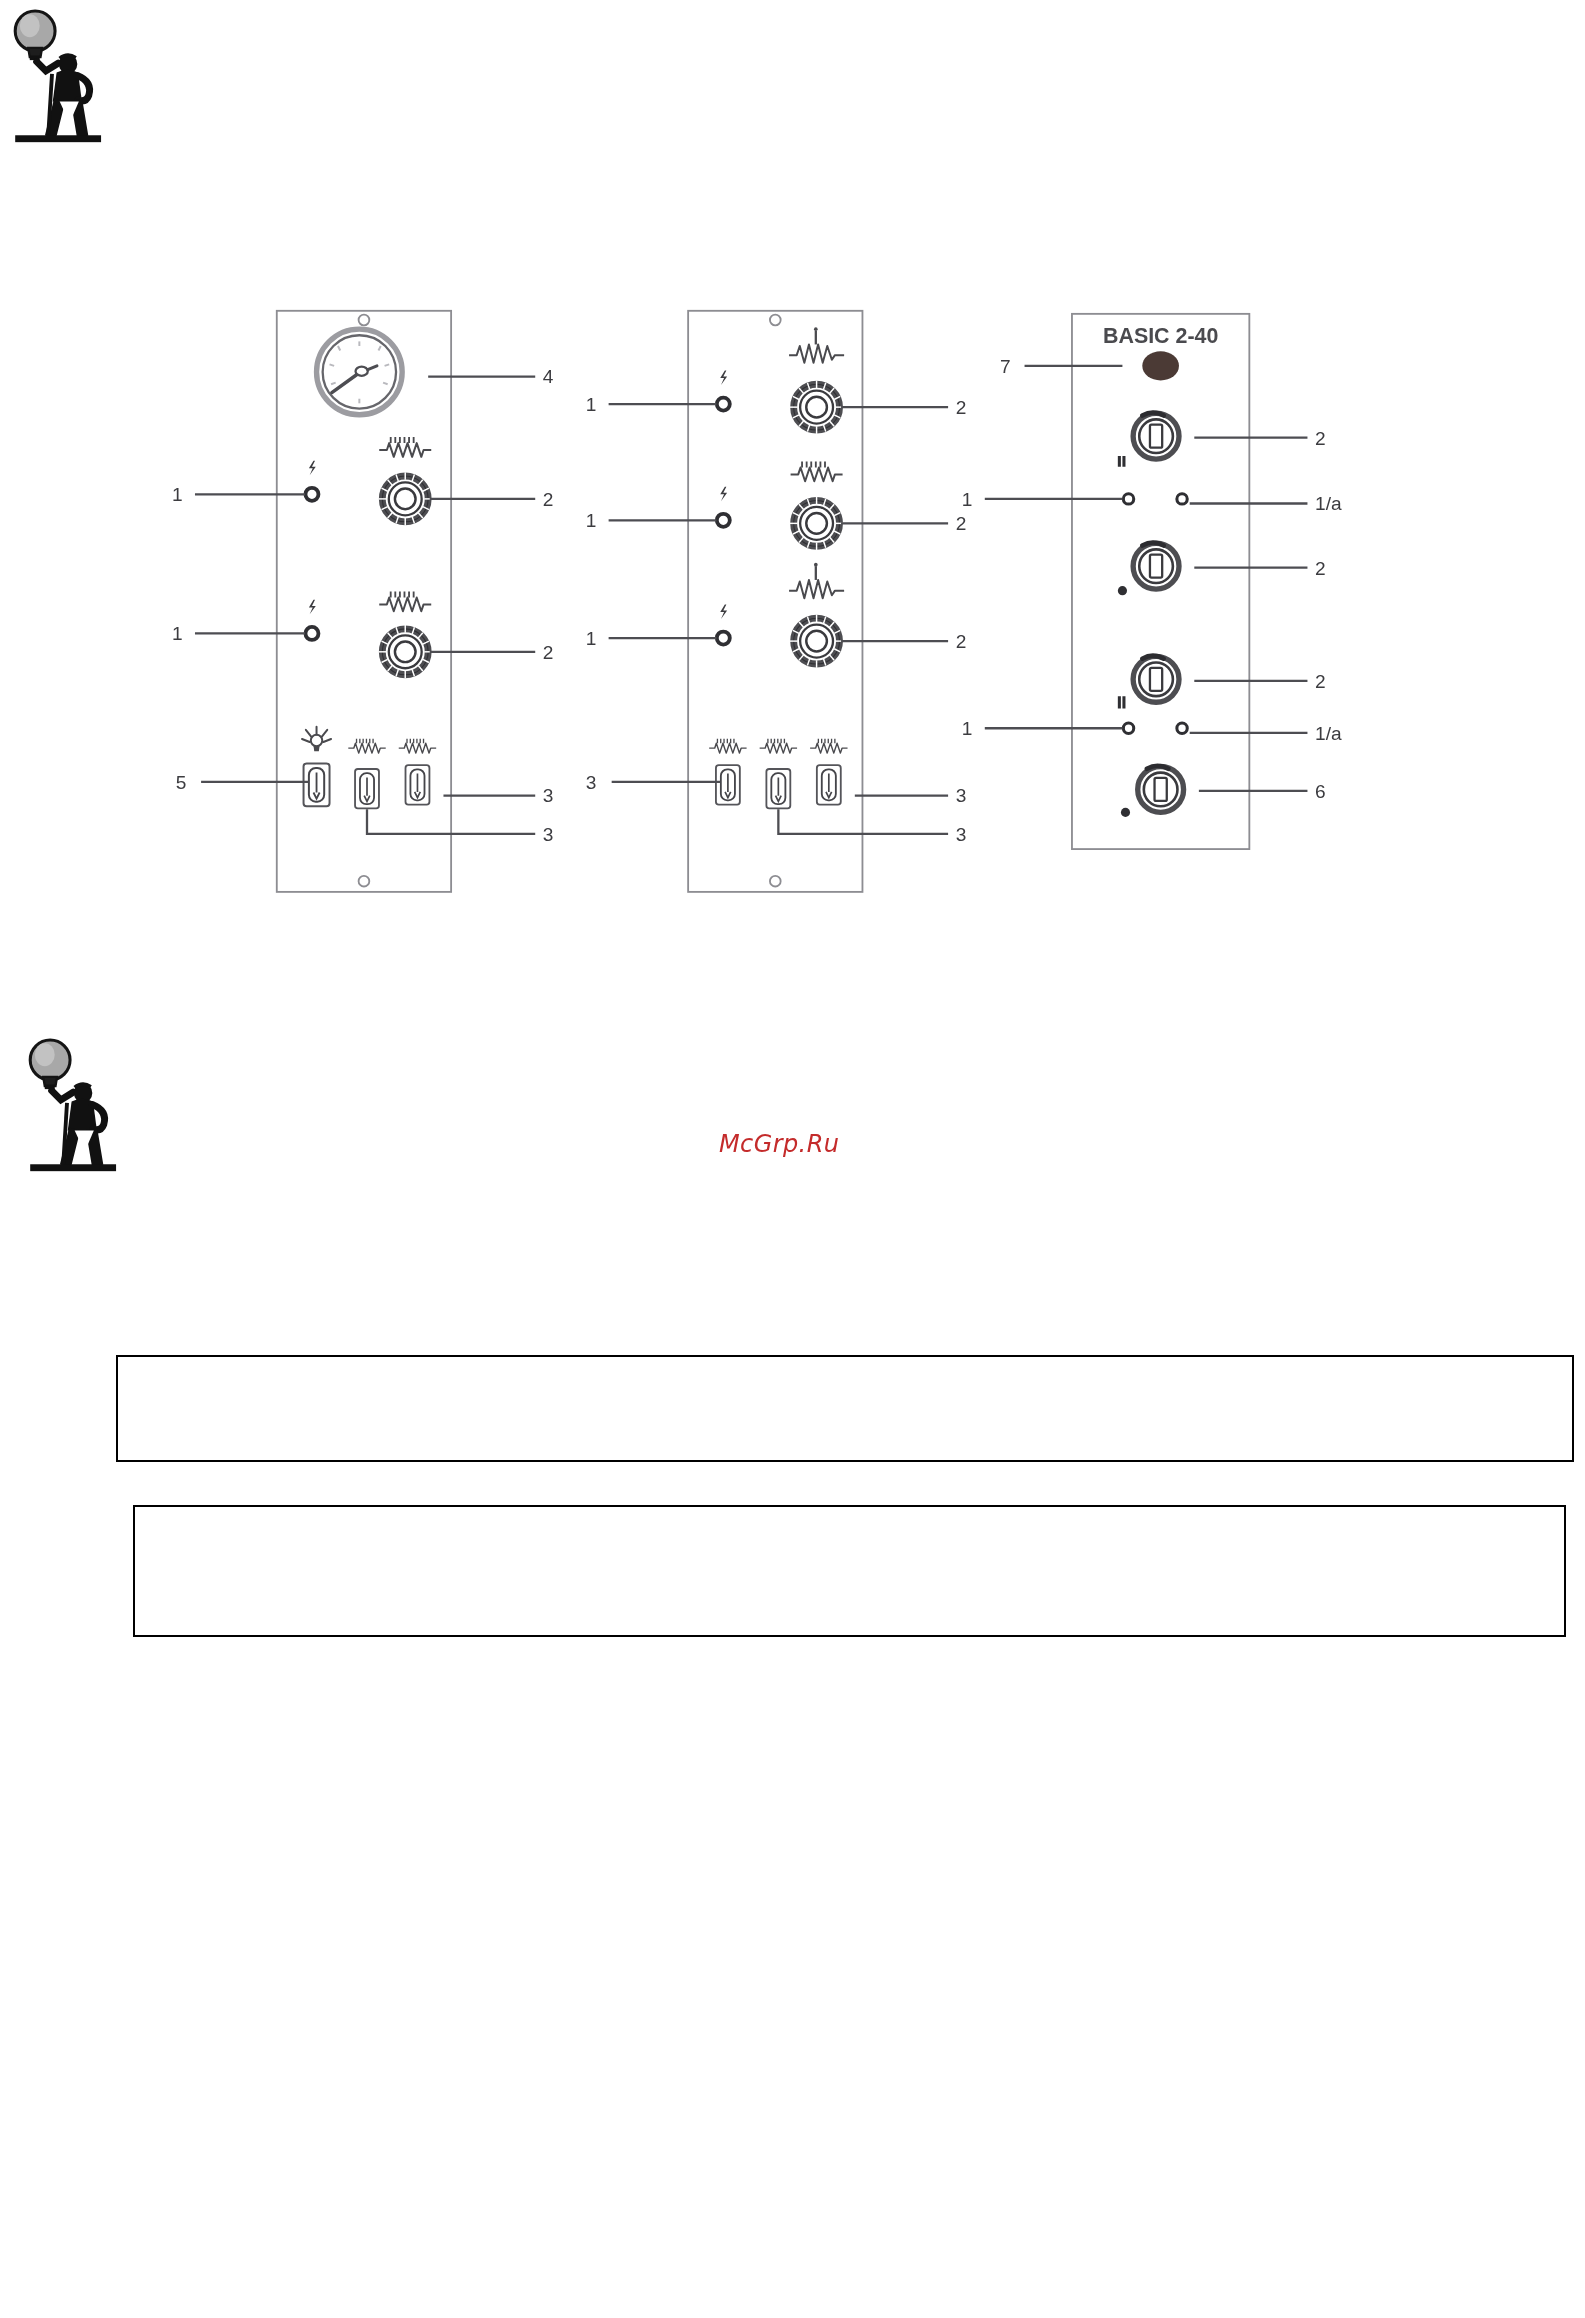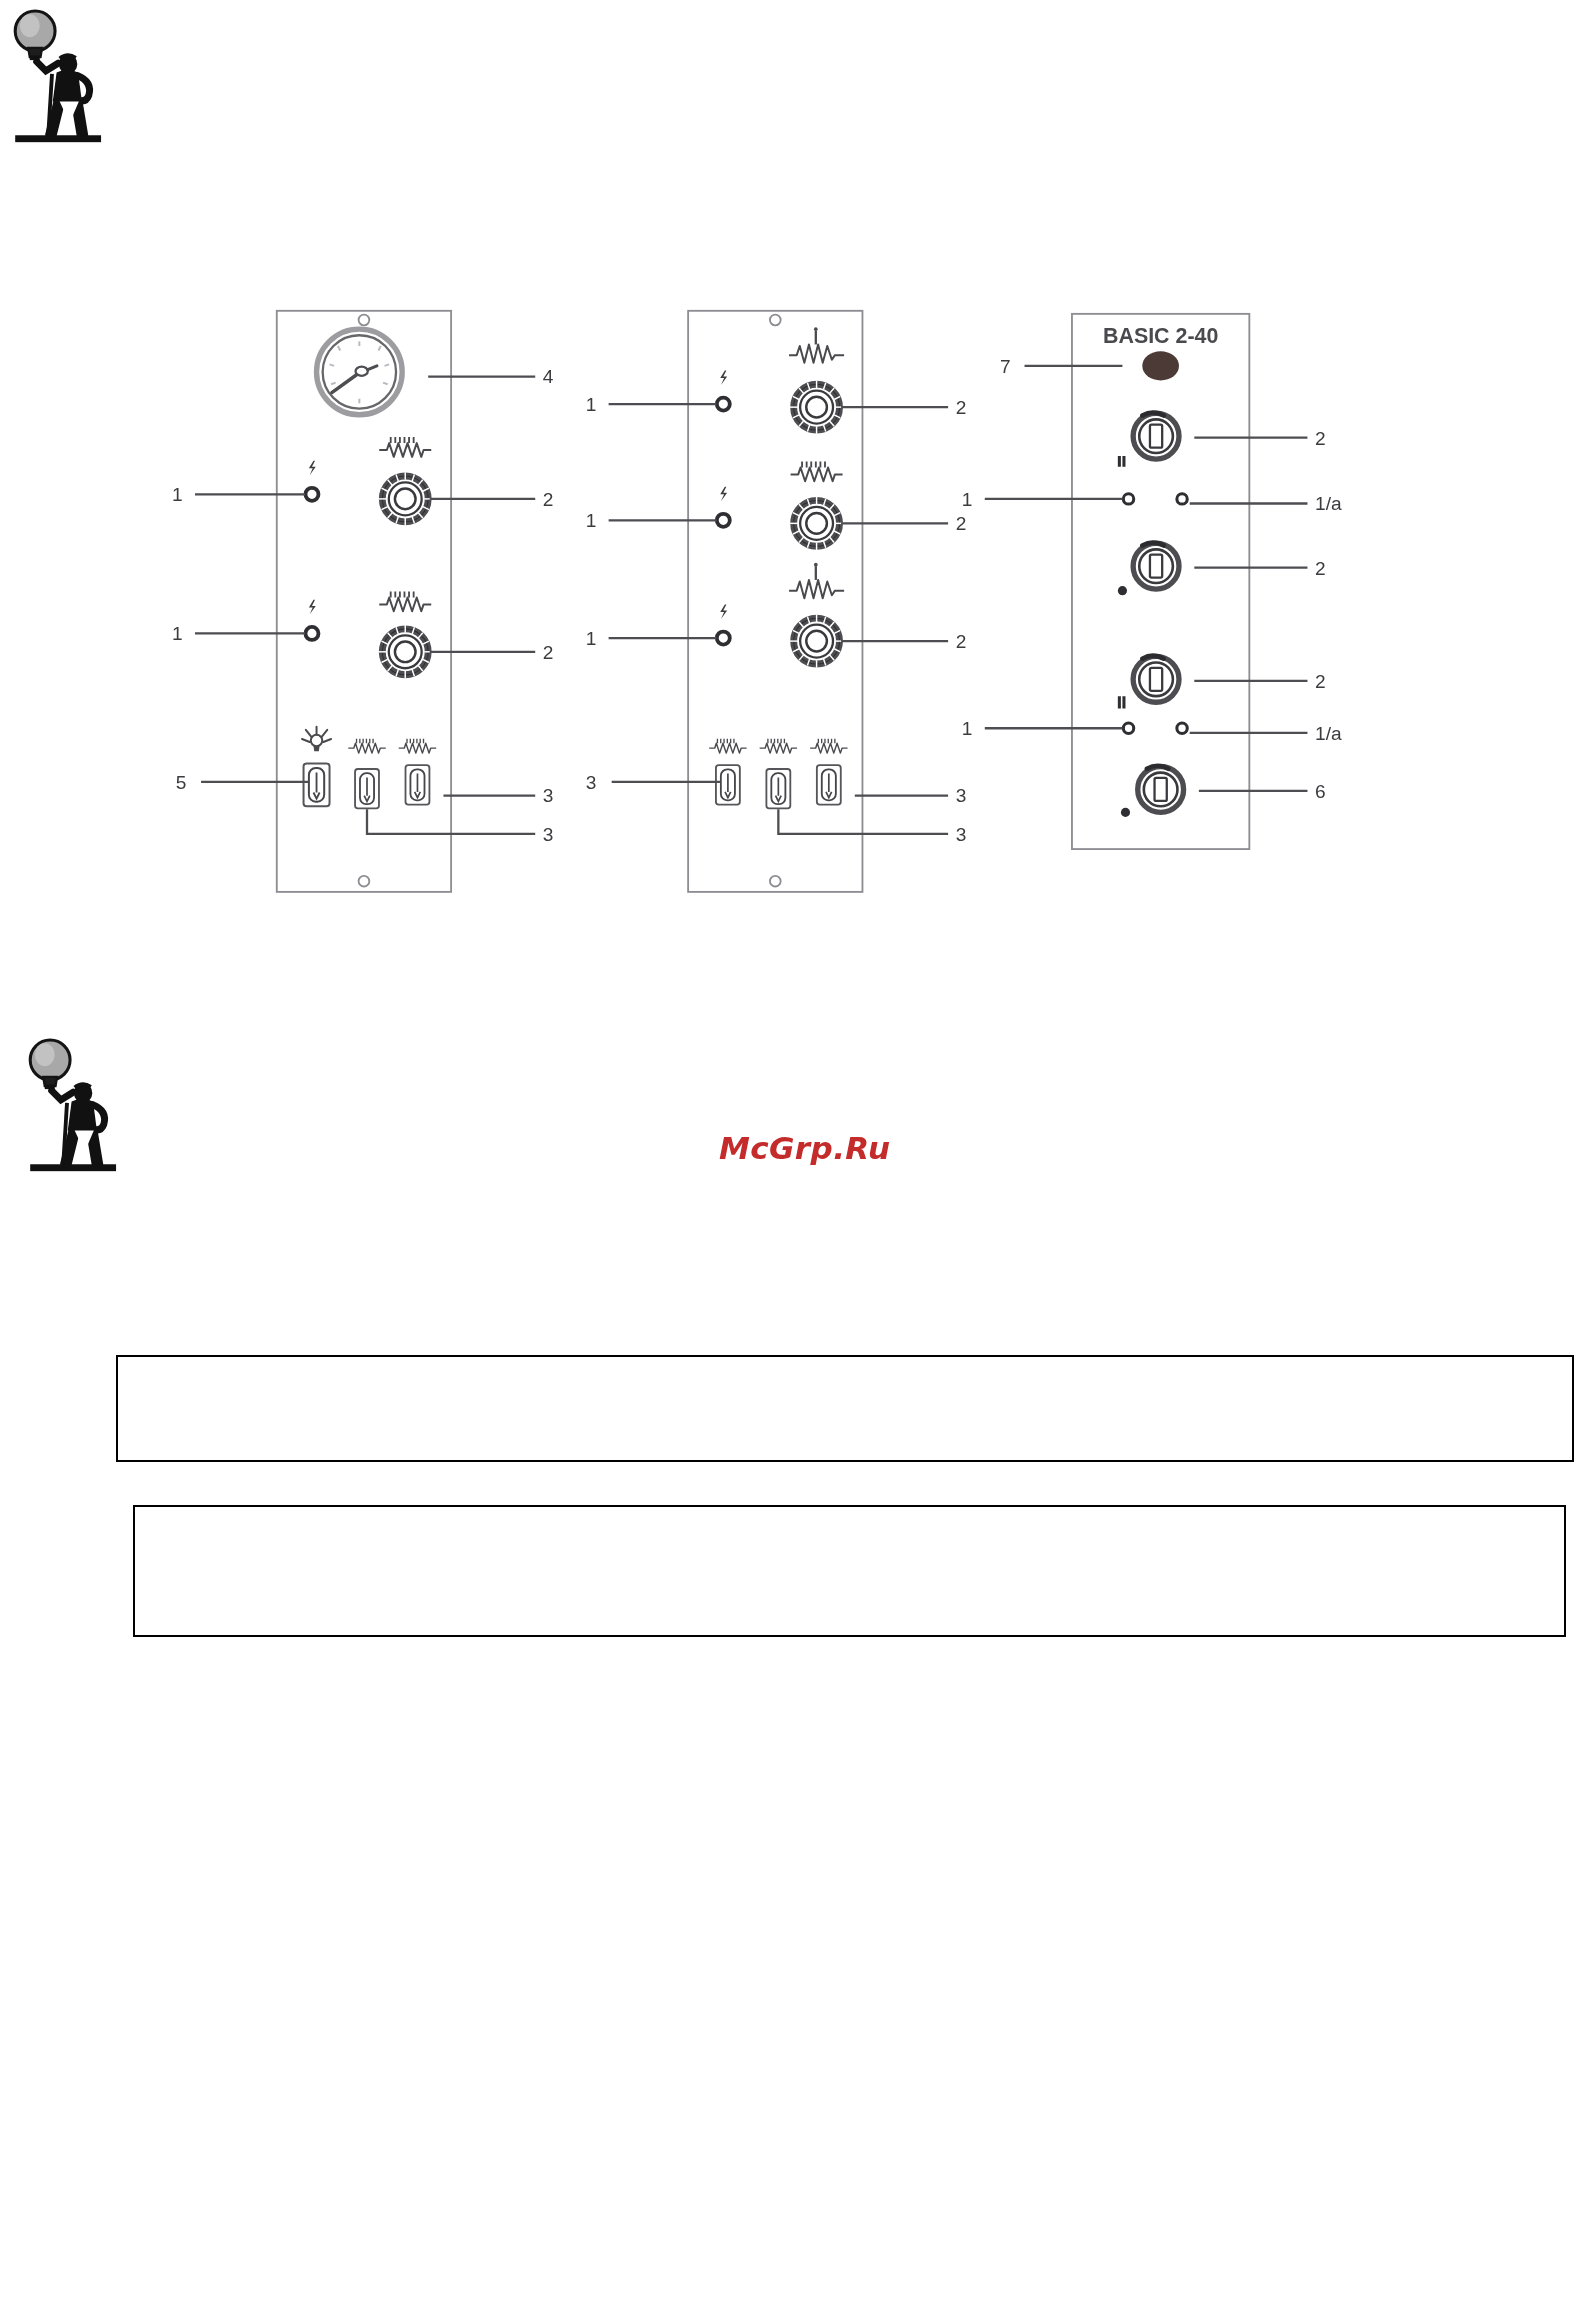--- a/index.html
+++ b/index.html
@@ -39,22 +39,22 @@
   }
   .diagram svg { display: block; }
 
   
   .watermark {
     position: absolute;
     left: 719px;
     top: 1130px;
     font-family: "DejaVu Sans", sans-serif;
     font-style: italic;
-    font-size: 31px;
-    font-weight: 700;
+    font-size: 24px;
+    font-weight: 400;
     color: #c42b2b;
     letter-spacing: 0.4px;
     white-space: nowrap;
   }
 
   
   .note-box {
     position: absolute;
     background: #ffffff;
     border: 2.3px solid #000000;

